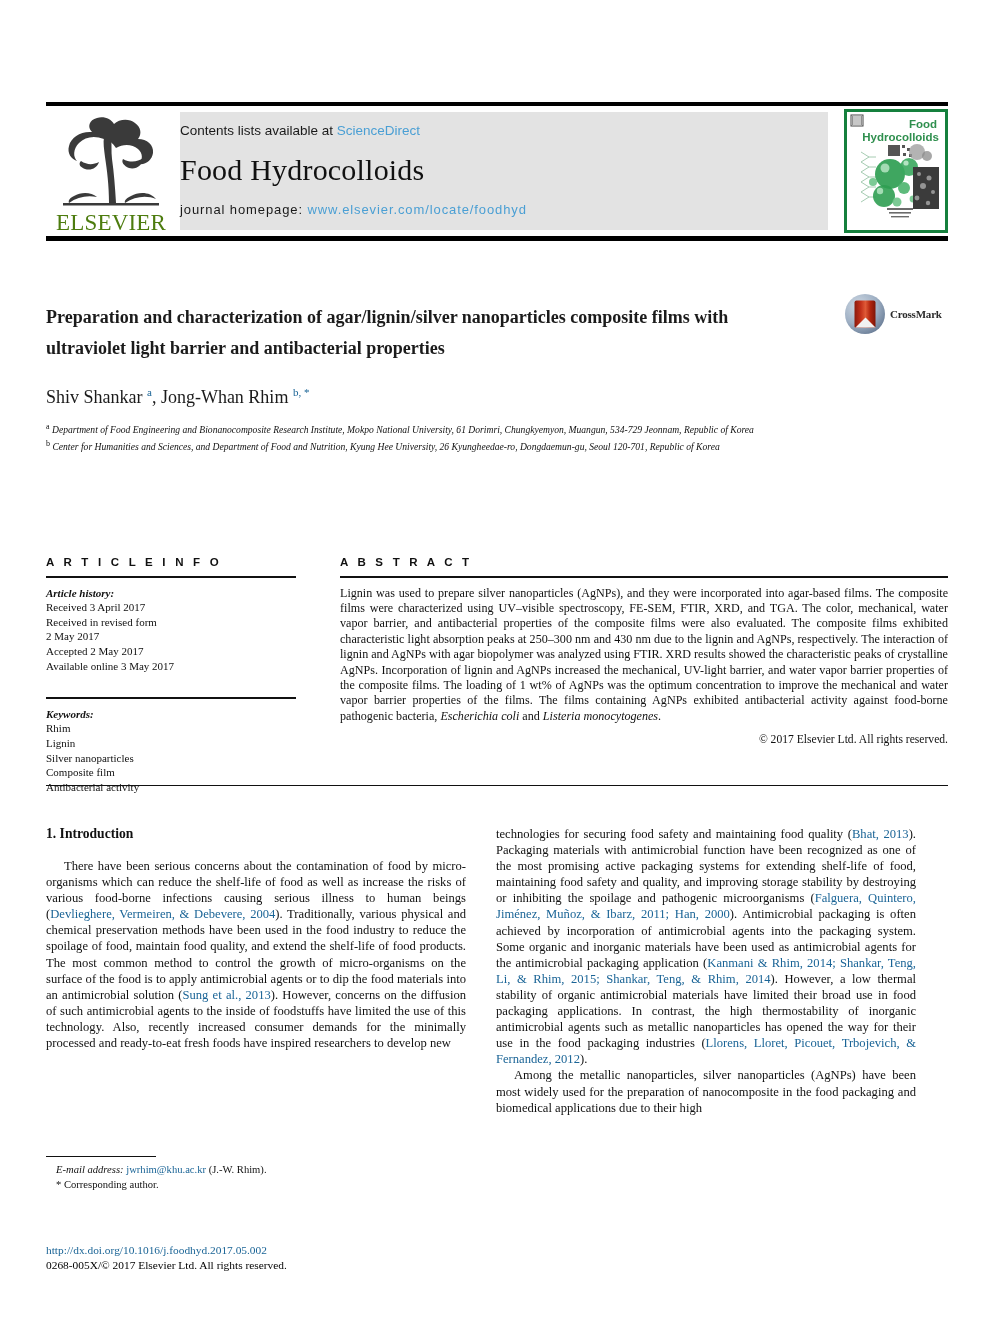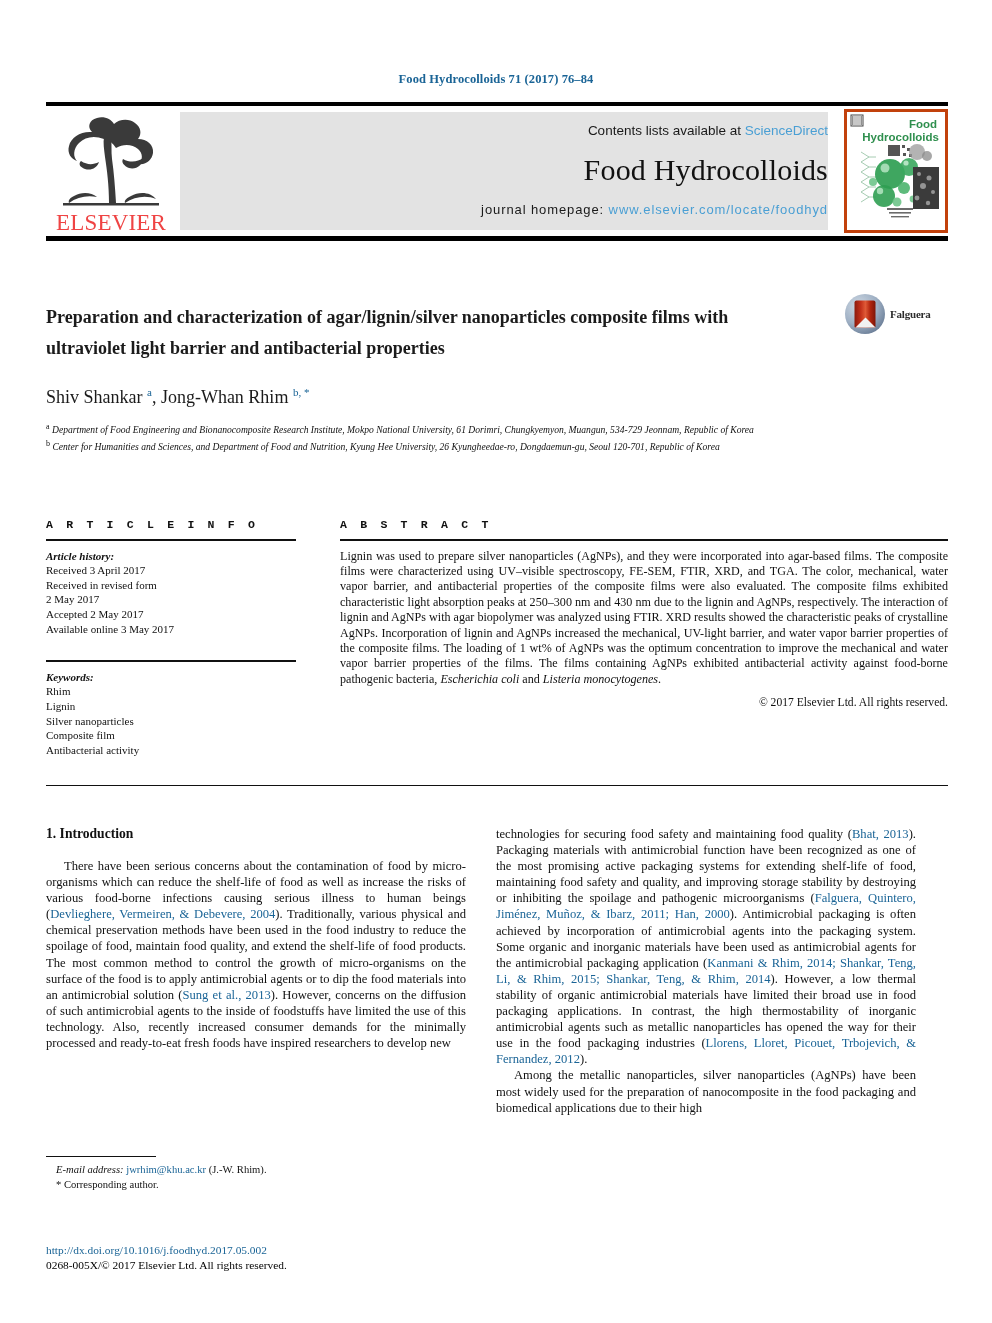--- a/index.html
+++ b/index.html
@@ -35,31 +35,31 @@
   .elsevier-cell {
     width: 130px; flex: 0 0 130px;
     display: flex; flex-direction: column;
     align-items: center; justify-content: flex-end;
     padding-bottom: 2px;
   }
   .tree { width: 104px; height: 96px; }
   .elsevier-word {
     font-family: "Liberation Serif", serif;
     font-size: 23px;
-    color: #ef4444;
+    color: #4d7c0f;
     letter-spacing: .2px;
     line-height: 1;
     margin-top: 0;
   }
   .banner {
     flex: 1 1 auto;
     background: #e3e3e3;
     margin: 6px 4px 6px 4px;
     display: flex; flex-direction: column;
-    align-items: flex-end; justify-content: space-between;
+    align-items: flex-start; justify-content: space-between;
     padding: 11px 0 13px 0;
   }
   .contents-line {
     font-family: "Liberation Sans", sans-serif;
     font-size: 13.5px; color: #1a1a1a;
   }
   .contents-line .sd { color: #4a9fd4; }
   .journal-title-big {
     font-family: "Liberation Serif", serif;
     font-size: 30px; color: #111;
@@ -70,21 +70,21 @@
     font-size: 13px; color: #1a1a1a;
     letter-spacing: .9px;
   }
   .homepage-line .url { color: #4a9fd4; }
   .cover-cell {
     width: 116px; flex: 0 0 116px;
     display: flex; align-items: center; justify-content: flex-end;
   }
   .cover {
     width: 104px; height: 124px;
-    border: 3px solid #c2410c;
+    border: 3px solid #15803d;
     background: #22c55e;
     position: relative;
     overflow: hidden;
   }
 
   
   .title {
     position: absolute; top: 290px; left: 46px; width: 760px;
     font-size: 18px; line-height: 31px; color: #1b1b1b;
     font-family: "Liberation Serif", serif;
@@ -131,24 +131,25 @@
     position: absolute; top: 420px; left: 46px; width: 800px;
     font-size: 9.6px; line-height: 13.6px;
     font-style: italic;
     font-family: "Liberation Serif", serif;
     color: #111;
   }
   .affil sup { font-style: normal; font-size: 8px; }
 
   
   .secthead {
-    font-family: Liberation Mono, monospace;
+    font-family: Liberation Sans, sans-serif;
     font-size: 11.5px; font-weight: bold;
     letter-spacing: 3.2px;
     color: #111;
+    margin-top: 38px;
   }
   .info-col {
     position: absolute; top: 518px; left: 46px; width: 250px;
   }
   .abs-col {
     position: absolute; top: 518px; left: 340px; width: 608px;
   }
   .thin-rule { height: 1.6px; background: #111; margin: 8px 0 8px 0; }
   .info-body {
     font-size: 11px; line-height: 14.6px; color: #111;
@@ -201,21 +202,20 @@
     position: absolute; left: 46px; top: 1243px; width: 420px;
     font-size: 11.4px; line-height: 15px;
   }
   .doi-link { color: #1a6496; }
 </style>
 </head>
 <body>
 
 <div class="page">
 
-  <div class="runhead">Food Hydrocolloids 71 (2017) 76–84</div>
 
   <div class="masthead">
     <div class="rule-thick"></div>
     <div class="mast-row">
 
       <div class="elsevier-cell">
         <svg class="tree" viewBox="0 0 104 96">
           <g fill="#3a3a3a">
             <path d="M50 88 C50 70 48 55 46 42 C45 34 44 28 45 22 L52 22 C53 29 52 36 53 44 C55 58 56 72 57 88 Z"></path>
             <path d="M45 24 C35 20 26 22 20 28 C14 34 14 42 18 46 C12 44 8 38 10 31 C12 22 22 16 33 17 C28 12 30 5 38 3 C45 1 52 4 55 9 C60 4 70 3 76 8 C82 12 83 19 79 24 C88 24 95 30 94 38 C93 45 87 50 80 49 C84 45 84 38 79 34 C73 29 64 29 57 33 C54 28 50 25 45 24 Z"></path>
@@ -297,21 +297,21 @@
     </div>
     <div class="rule-thick-bot"></div>
   </div>
 
   <h1 class="title">Preparation and characterization of agar/lignin/silver nanoparticles composite films with ultraviolet light barrier and antibacterial properties</h1>
 
   <div class="crossmark">
     <div class="cm-circle">
         <div class="cm-inner"></div>
       </div>
-    <div class="cm-label">Falguera</div>
+    <div class="cm-label">CrossMark</div>
   </div>
 
   <div class="authors">
     <span id="authors-html">Shiv Shankar <sup>a</sup>, Jong-Whan Rhim <sup>b, *</sup></span>
   </div>
 
   <div class="affil">
     <div><sup>a</sup> <span>Department of Food Engineering and Bionanocomposite Research Institute, Mokpo National University, 61 Dorimri, Chungkyemyon, Muangun, 534-729 Jeonnam, Republic of Korea</span></div>
     <div><sup>b</sup> <span>Center for Humanities and Sciences, and Department of Food and Nutrition, Kyung Hee University, 26 Kyungheedae-ro, Dongdaemun-gu, Seoul 120-701, Republic of Korea</span></div>
   </div>

